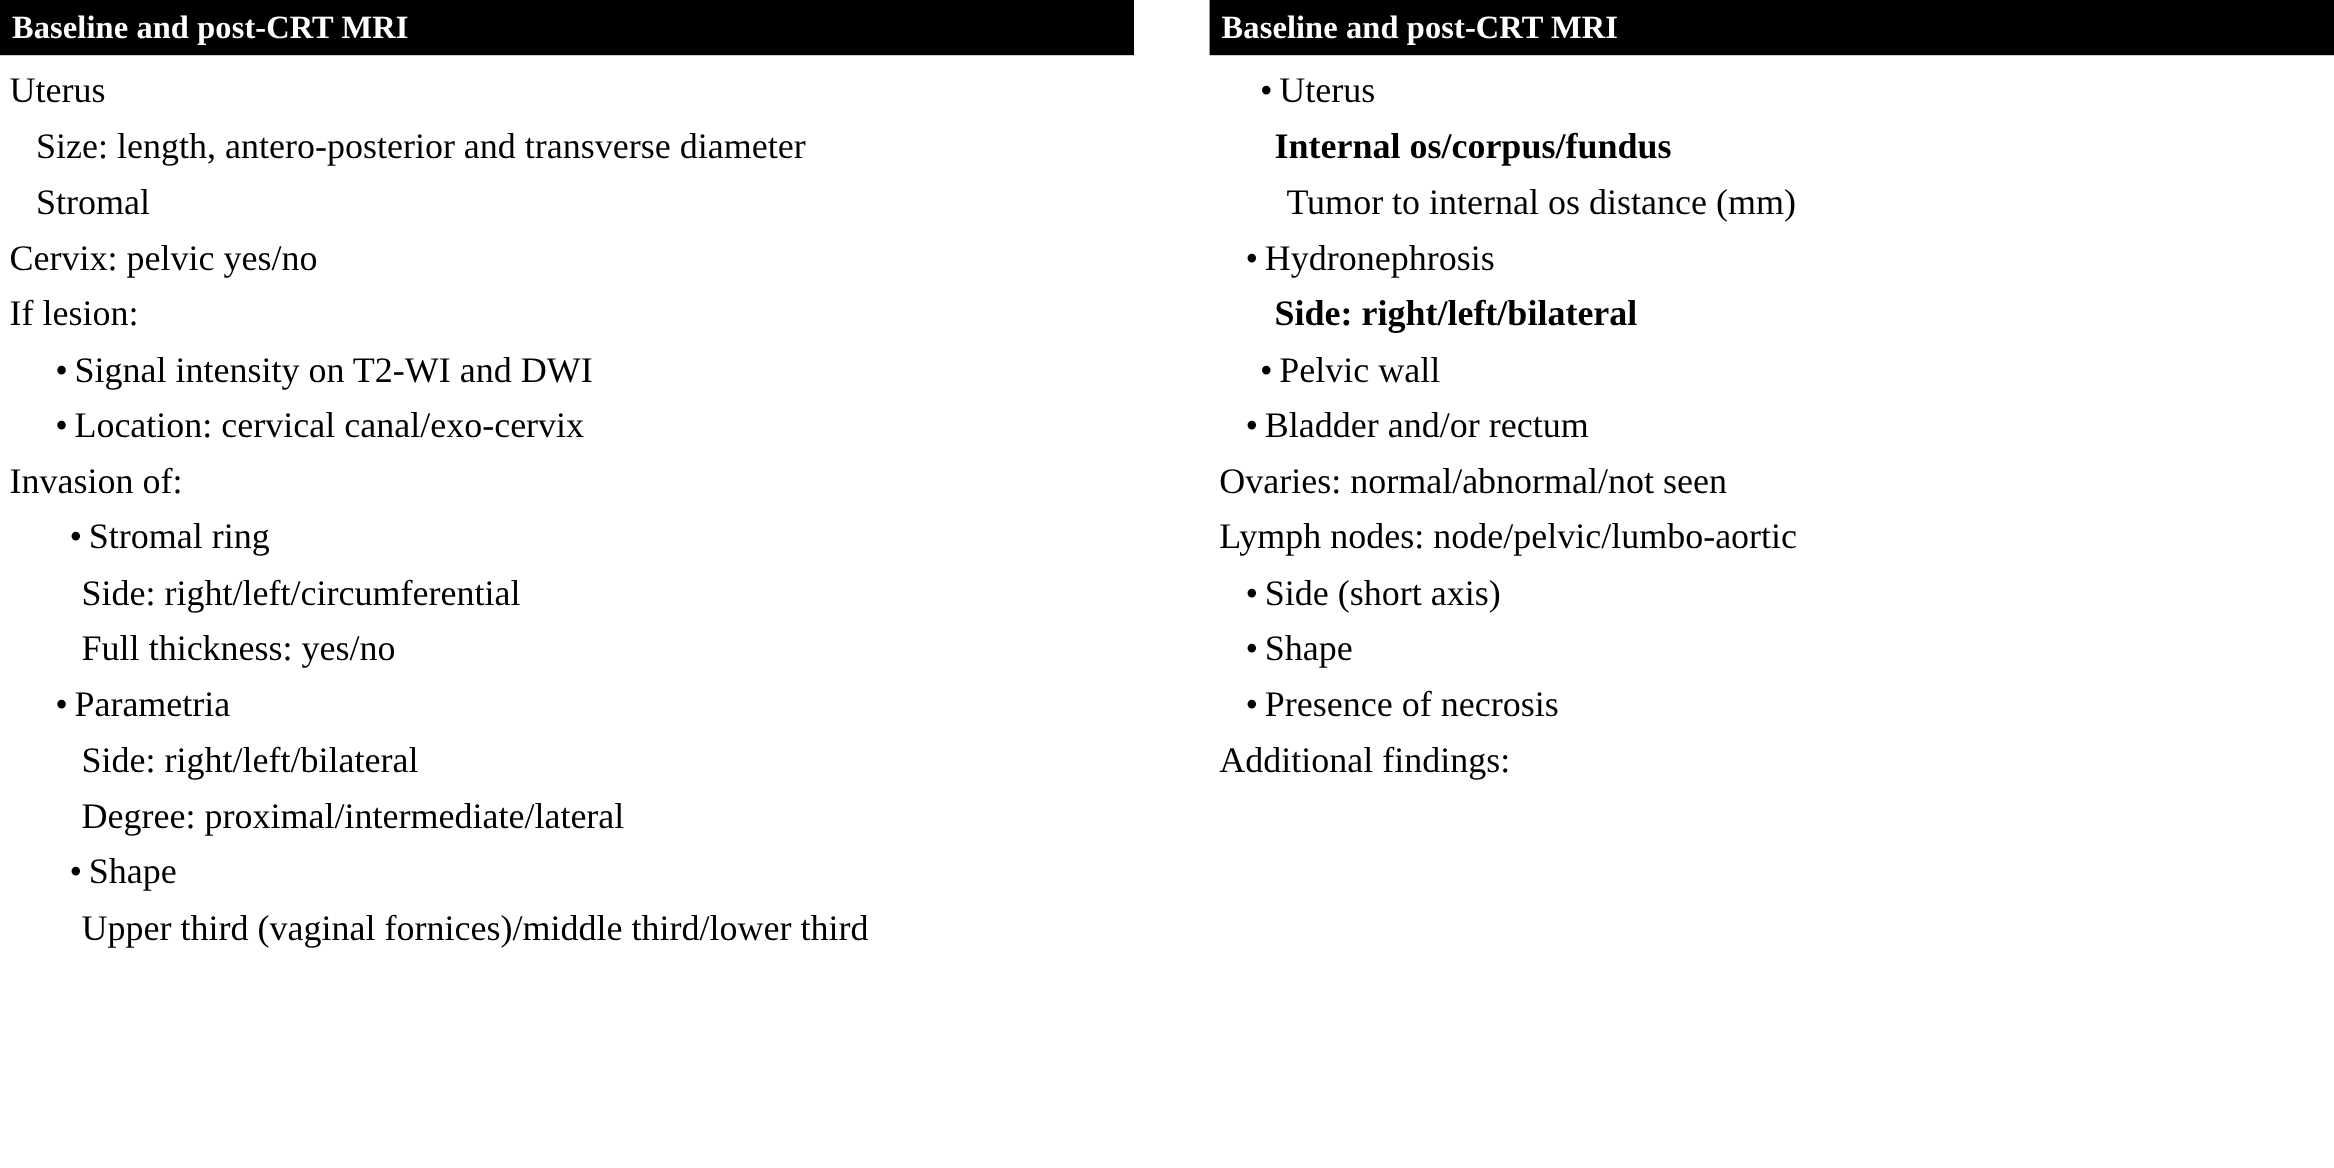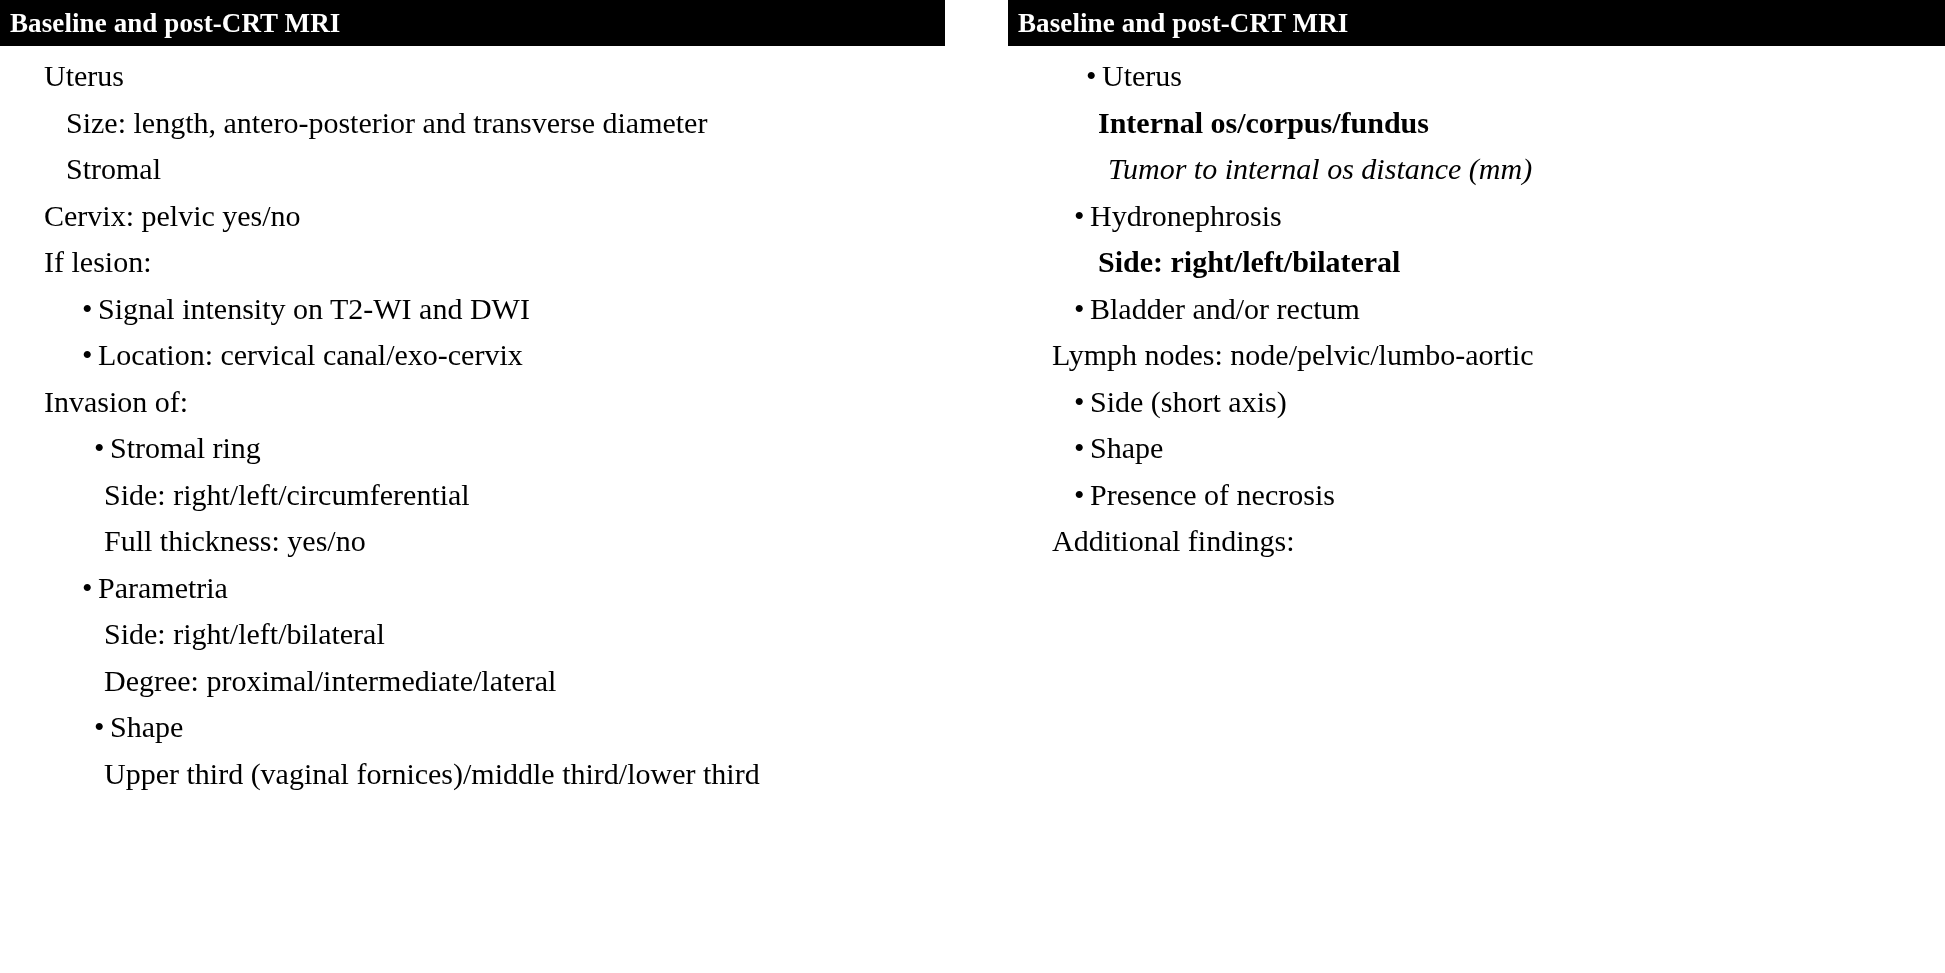--- a/index.html
+++ b/index.html
@@ -48,35 +48,34 @@
 
   .body-list {
     padding-top: 7px;
   }
   .line {
     height: 46.5px;
     line-height: 46.5px;
     font-size: 30px;
     white-space: nowrap;
     position: relative;
-    margin-left: 36px;
   }
 
   
   .ind-0 { padding-left: 8px; }
   .ind-1 { padding-left: 30px; }
   .ind-2 { padding-left: 46px; }
   .ind-3 { padding-left: 58px; }
   .ind-4 { padding-left: 68px; }
 
   
   .col-right .ind-0 { padding-left: 8px; }
   .col-right .ind-1 { padding-left: 42px; }
   .col-right .ind-2 { padding-left: 54px; font-weight: bold; }
-  .col-right .ind-3 { padding-left: 64px; font-style: italic; }
+  .col-right .ind-3 { padding-left: 64px; }
   .col-right .ind-4 { padding-left: 30px; }
 
   .bullet-line > .bullet {
     display: inline-block;
     width: 16px;
     font-size: 30px;
   }
   .txt { display: inline; }
 </style>
 </head>
@@ -111,21 +110,23 @@
   <div class="column col-right">
     <div class="header-bar">
       <span class="header-title">Baseline and post-CRT MRI</span>
     </div>
     <div class="body-list">
         <div class="line ind-1 bullet-line"><span class="bullet">•</span><span class="txt">Uterus</span></div>
         <div class="line ind-2"><span class="txt">Internal os/corpus/fundus</span></div>
         <div class="line ind-3"><span class="txt">Tumor to internal os distance (mm)</span></div>
         <div class="line ind-4 bullet-line"><span class="bullet">•</span><span class="txt">Hydronephrosis</span></div>
         <div class="line ind-2"><span class="txt">Side: right/left/bilateral</span></div>
+        <div class="line ind-1 bullet-line"><span class="bullet">•</span><span class="txt">Pelvic wall</span></div>
         <div class="line ind-4 bullet-line"><span class="bullet">•</span><span class="txt">Bladder and/or rectum</span></div>
+        <div class="line ind-0"><span class="txt">Ovaries: normal/abnormal/not seen</span></div>
         <div class="line ind-0"><span class="txt">Lymph nodes: node/pelvic/lumbo-aortic</span></div>
         <div class="line ind-4 bullet-line"><span class="bullet">•</span><span class="txt">Side (short axis)</span></div>
         <div class="line ind-4 bullet-line"><span class="bullet">•</span><span class="txt">Shape</span></div>
         <div class="line ind-4 bullet-line"><span class="bullet">•</span><span class="txt">Presence of necrosis</span></div>
         <div class="line ind-0"><span class="txt">Additional findings:</span></div>
       </div>
   </div>
 
 </div>
 

